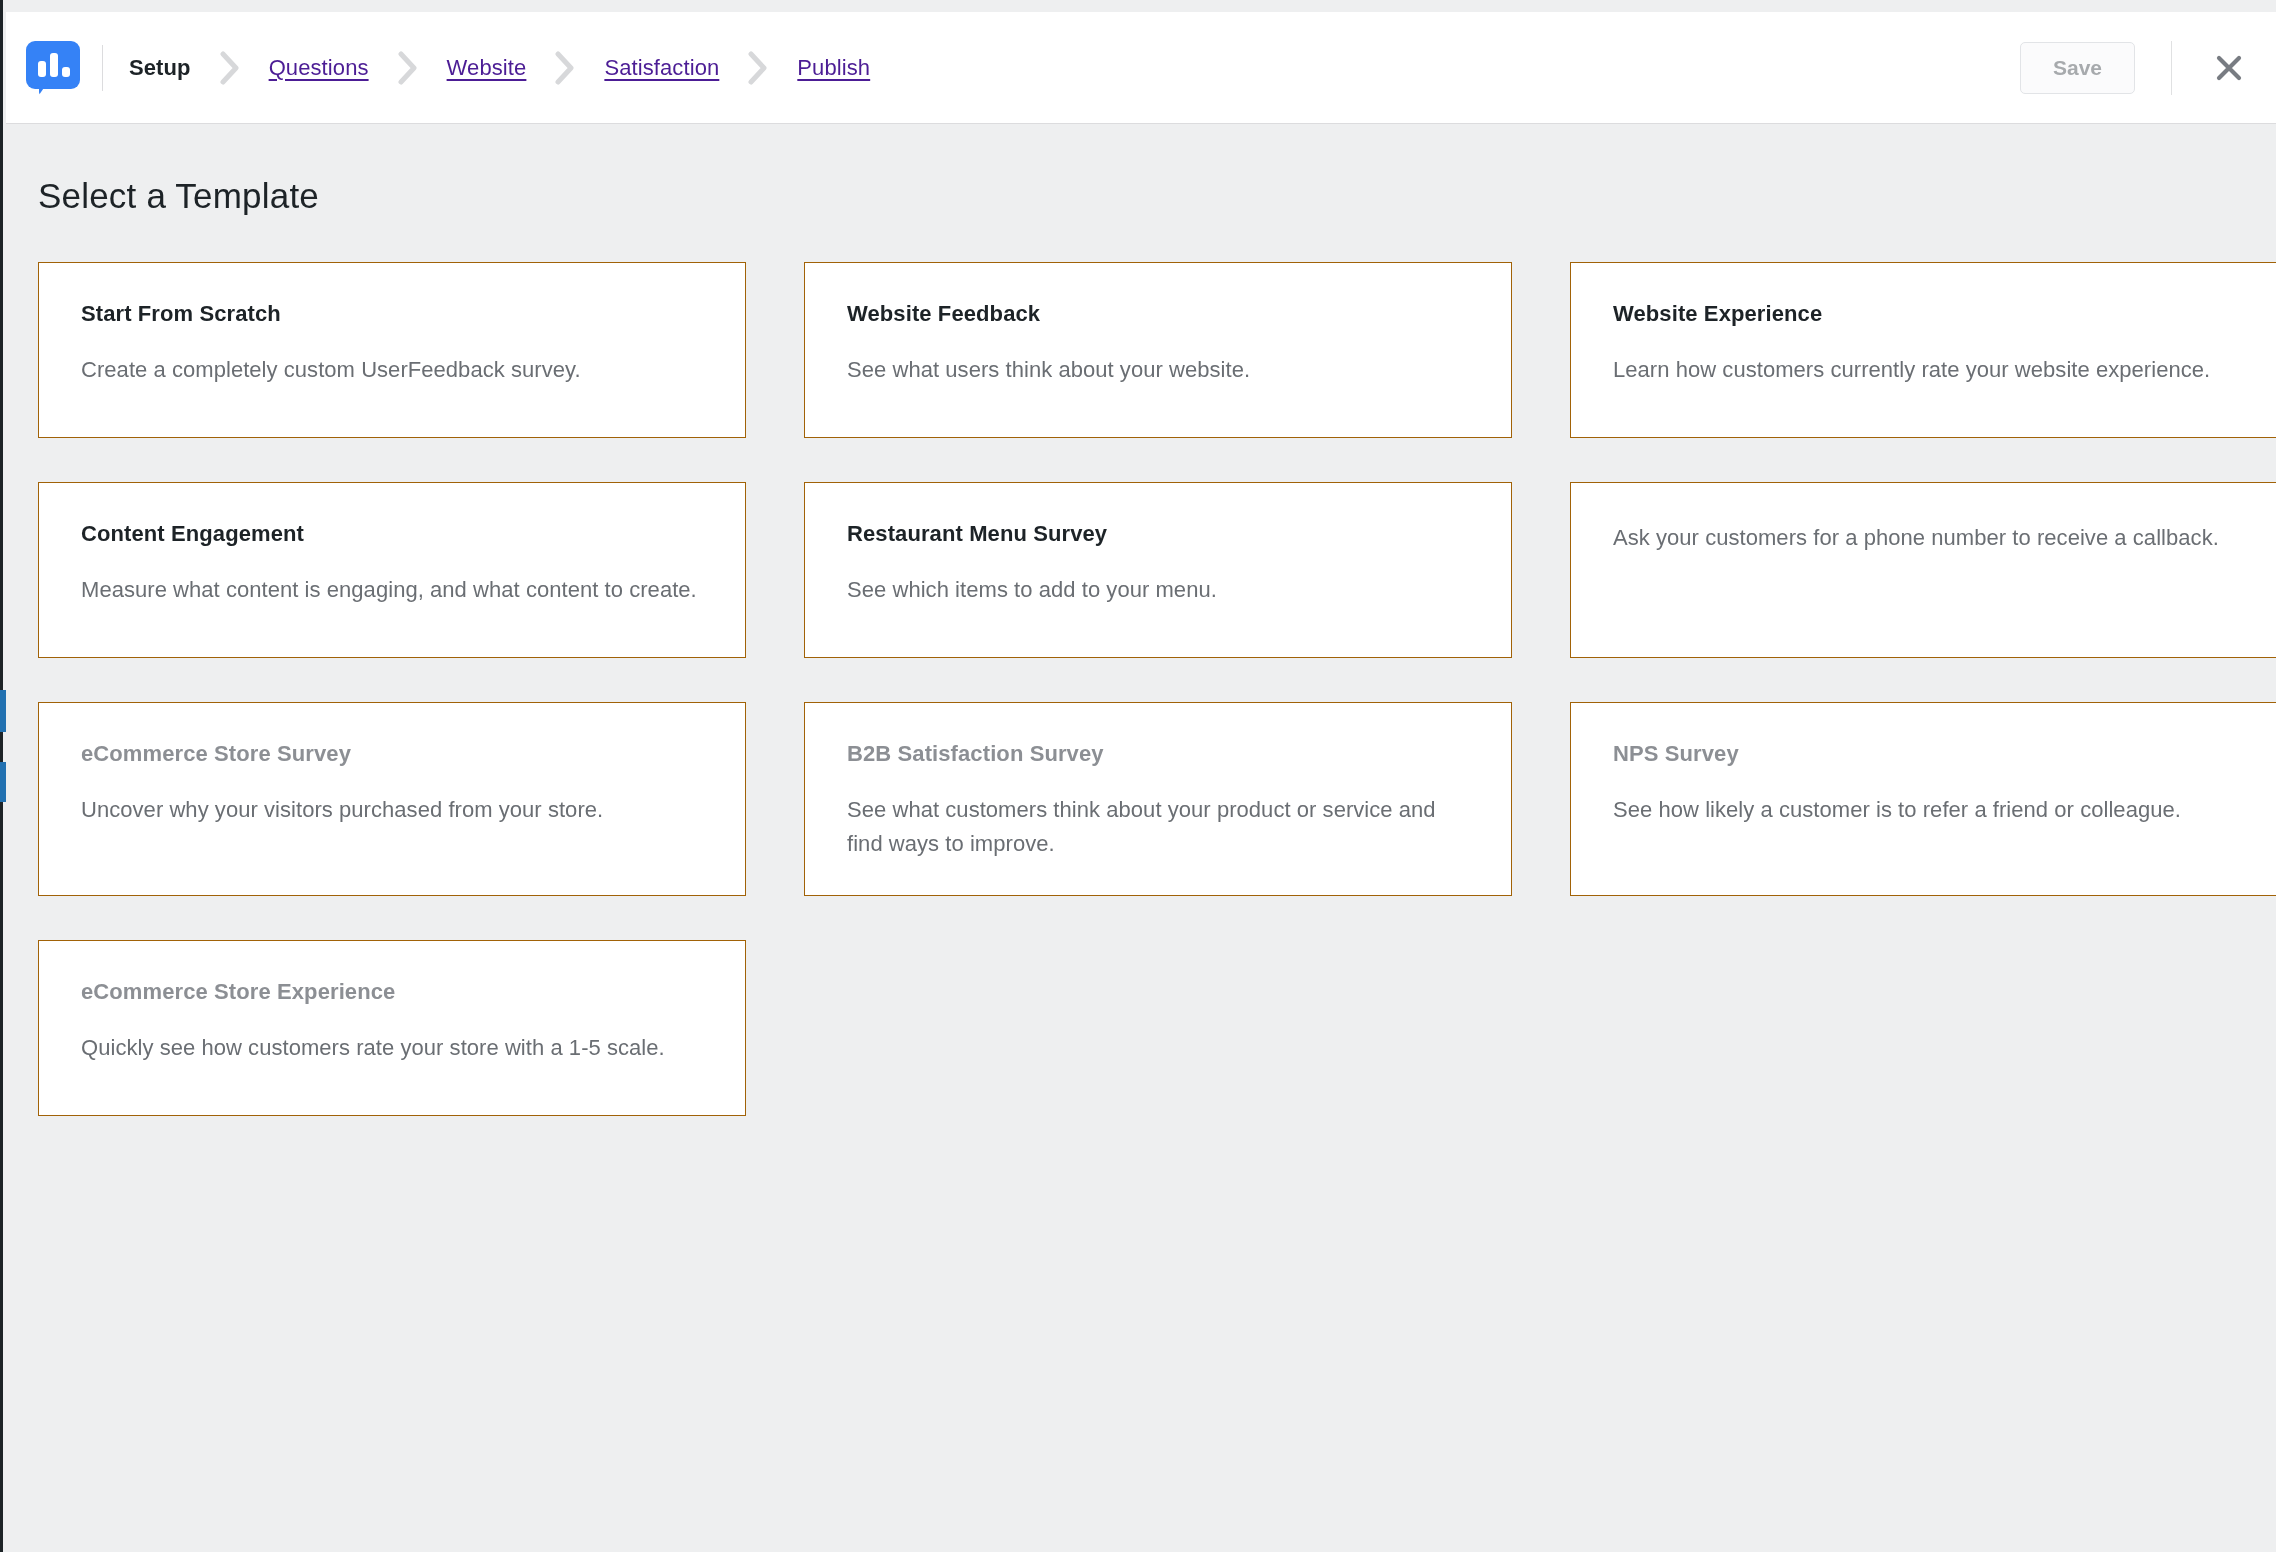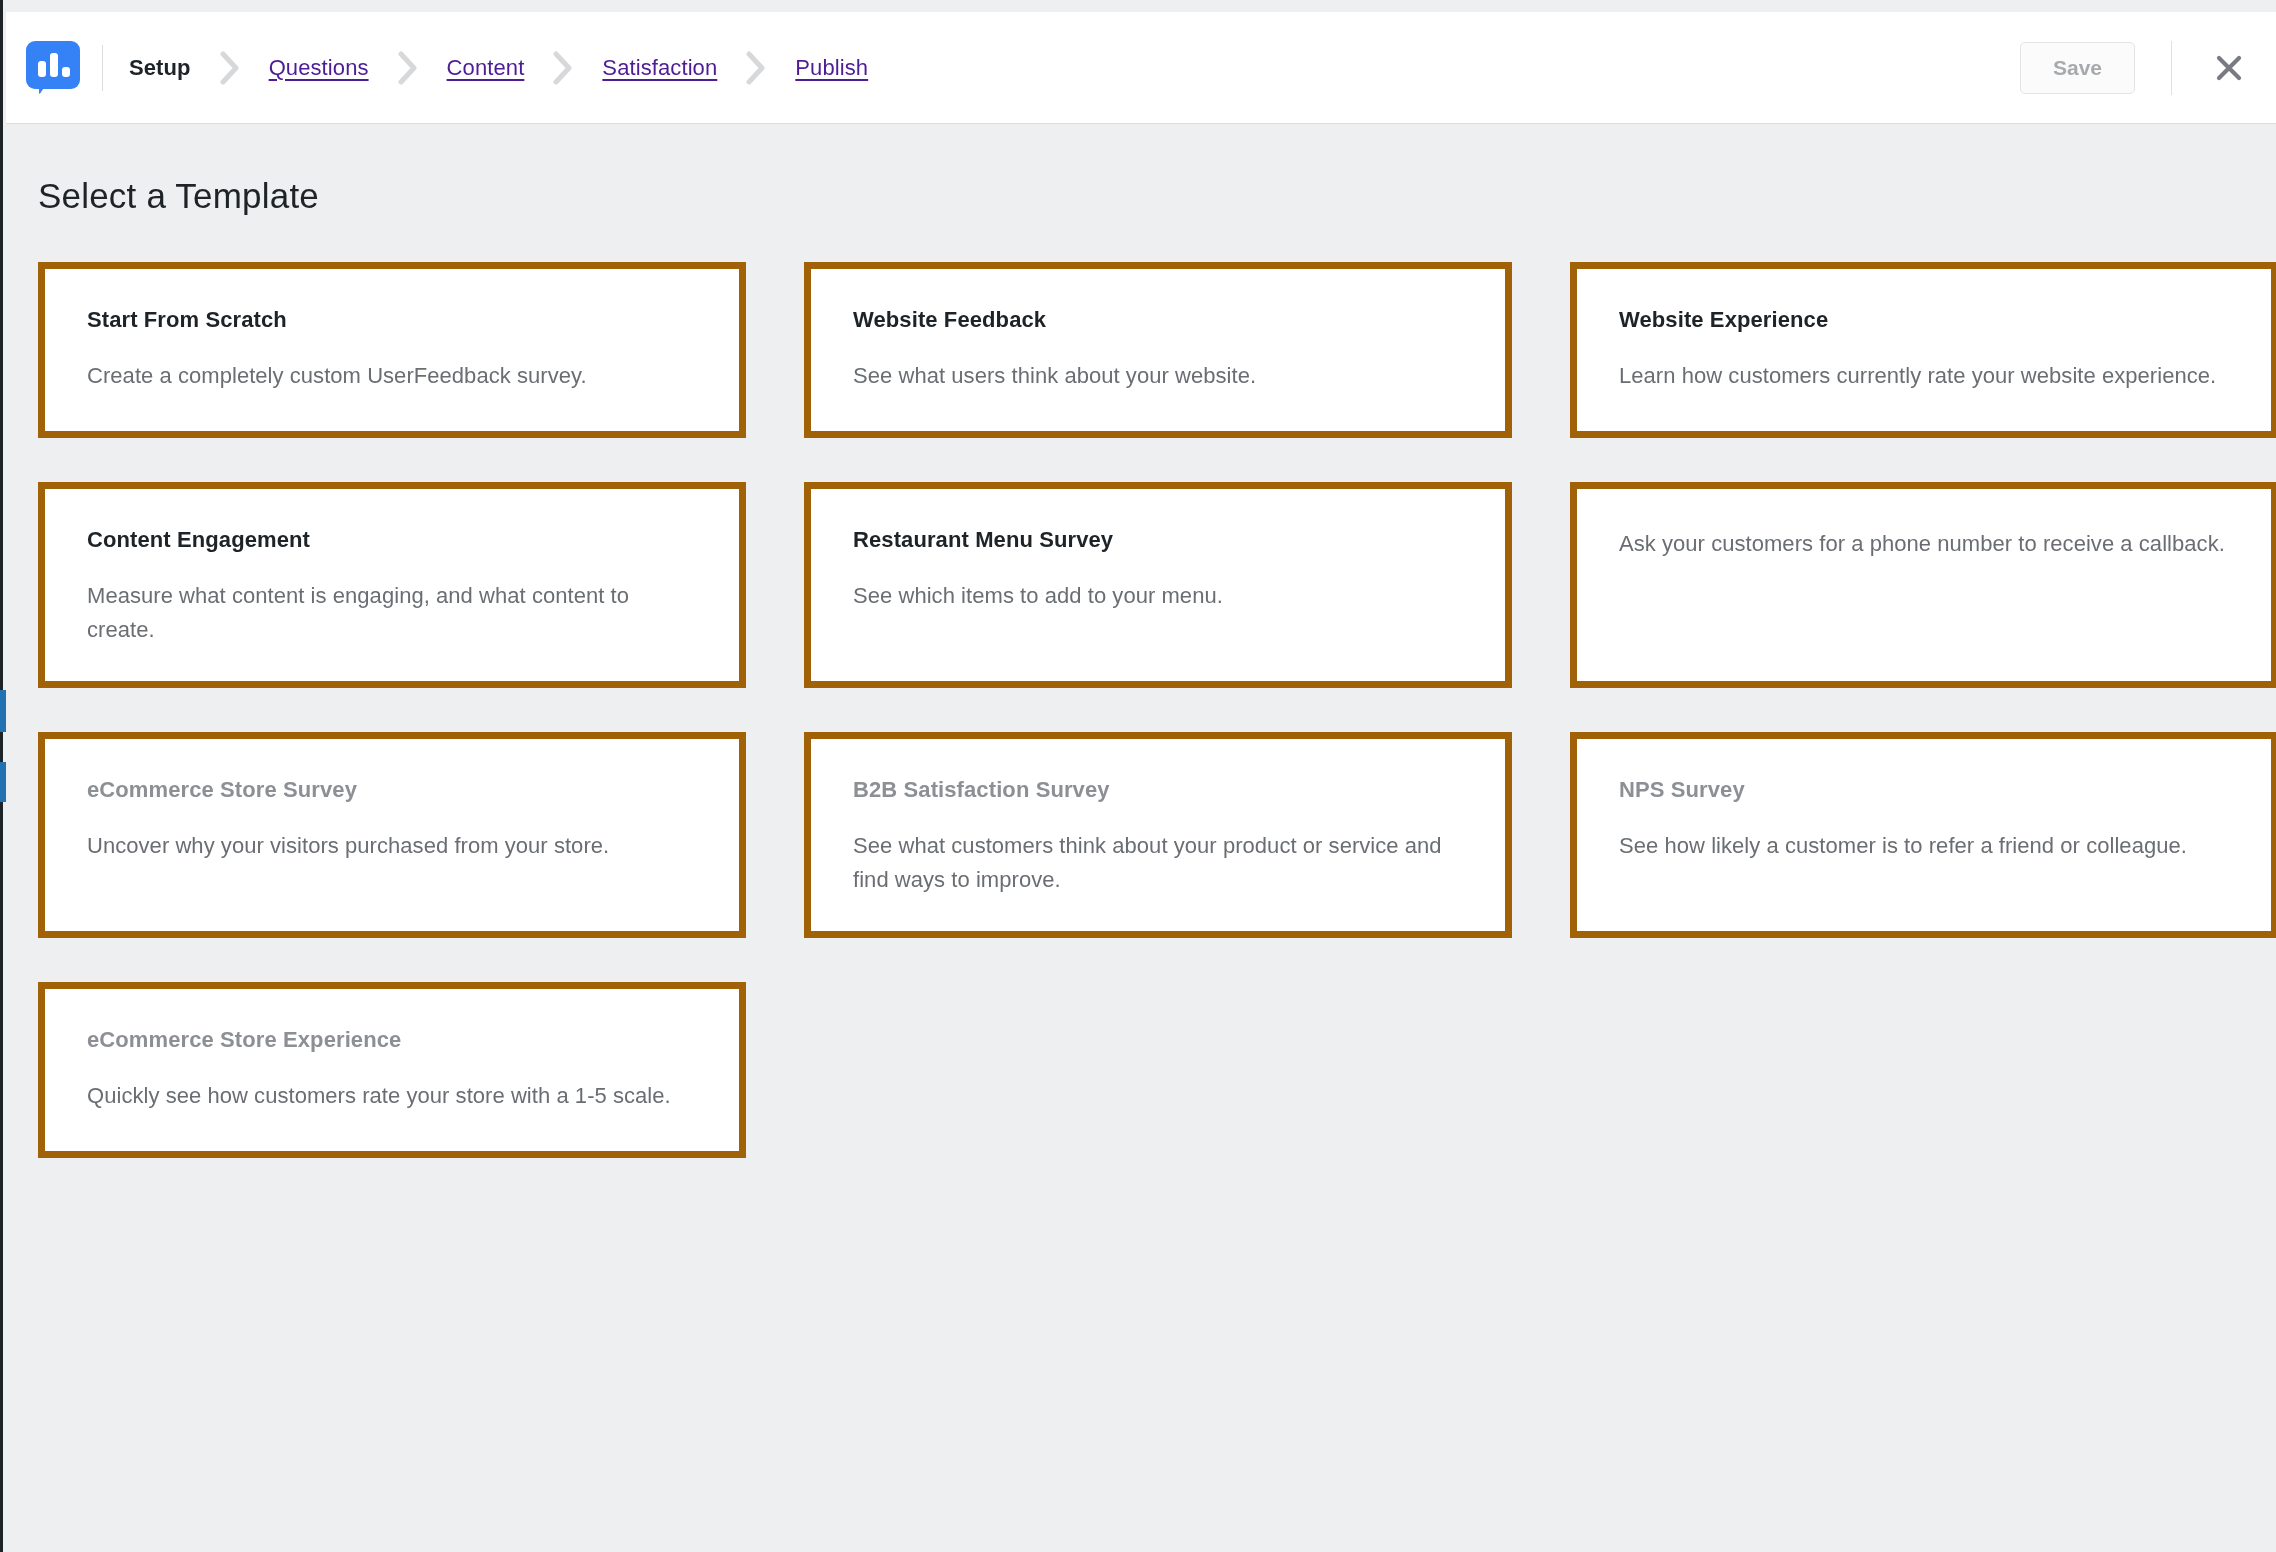--- a/index.html
+++ b/index.html
@@ -178,21 +178,21 @@
   .template-grid {
     display: grid;
     grid-template-columns: repeat(3, 708px);
     column-gap: 58px;
     row-gap: 44px;
     margin-left: 6px;
   }
 
   .template-card {
     background: #ffffff;
-    border: 7px solid #a16207;
+    border: 1px solid #a16207;
     min-height: 176px;
     padding: 38px 42px 34px 42px;
     cursor: pointer;
   }
   .template-card .card-title {
     font-size: 22px;
     font-weight: 700;
     color: #1d2327;
     letter-spacing: .1px;
     margin-bottom: 26px;
@@ -241,21 +241,21 @@
         </div>
 
         <div class="step link">Questions</div>
 
         <div class="chev">
           <svg width="22" height="34" viewBox="0 0 22 34" fill="none">
             <path d="M4 3 L17 17 L4 31" stroke="currentColor" stroke-width="5" stroke-linecap="round" stroke-linejoin="round"></path>
           </svg>
         </div>
 
-        <div class="step link">Content</div>
+        <div class="step link">Website</div>
 
         <div class="chev">
           <svg width="22" height="34" viewBox="0 0 22 34" fill="none">
             <path d="M4 3 L17 17 L4 31" stroke="currentColor" stroke-width="5" stroke-linecap="round" stroke-linejoin="round"></path>
           </svg>
         </div>
 
         <div class="step link">Satisfaction</div>
 
         <div class="chev">

